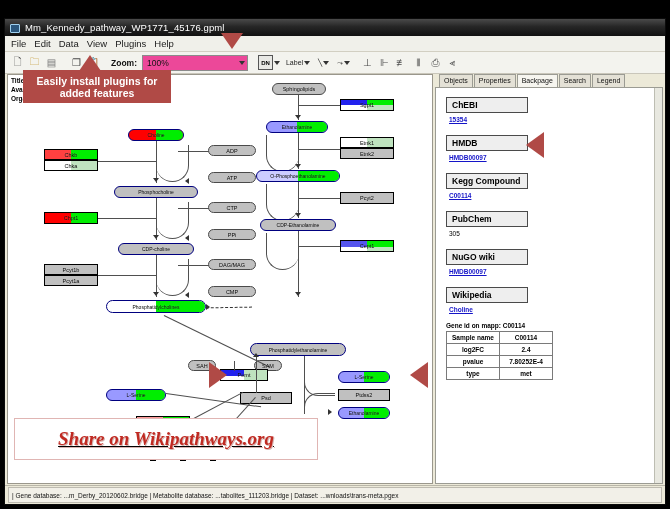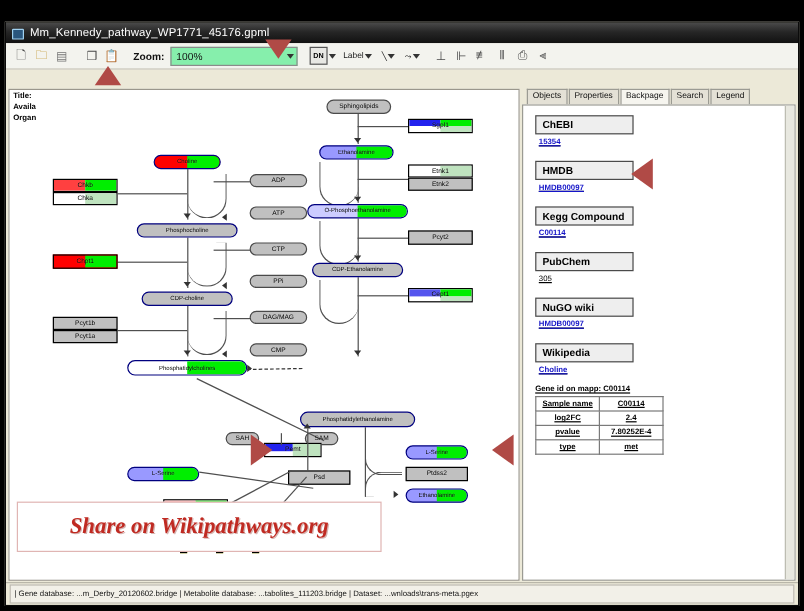--- a/index.html
+++ b/index.html
@@ -19,21 +19,21 @@
   .menubar{height:15px;background:#f0f0ea;border-bottom:1px solid #d2cfc2;
            display:flex;align-items:center;padding-left:6px;gap:8px;}
   .menubar span{font-size:9.5px;color:#1b1b1b;}
 
   .toolbar{height:21px;background:#f3f3ee;border-bottom:1px solid #c9c6ba;
            display:flex;align-items:center;padding-left:5px;gap:2px;position:relative;}
   .tbtn{width:15px;height:15px;display:flex;align-items:center;justify-content:center;
         font-size:10px;color:#4a4a4a;}
   .tsep{width:6px;}
   .zoomlabel{font-size:8.5px;font-weight:bold;margin:0 3px 0 8px;color:#111;}
-  .zoomsel{width:98px;height:14px;background:#86efac;border:1px solid #8b8b8b;
+  .zoomsel{width:98px;height:14px;background:#ec4899;border:1px solid #8b8b8b;
            display:flex;align-items:center;justify-content:space-between;padding:0 2px 0 4px;
            font-size:8.5px;color:#111;}
   .caret{width:0;height:0;border-left:3px solid transparent;border-right:3px solid transparent;
          border-top:4px solid #333;}
   .dd{display:flex;align-items:center;gap:1px;}
   .ddsquare{width:13px;height:13px;border:1px solid #555;background:#e8e8e4;
             font-size:6px;display:flex;align-items:center;justify-content:center;color:#000;font-weight:bold;}
   .ddlabel{font-size:7px;color:#222;}
   .viz{position:absolute;right:5px;top:3px;width:78px;height:14px;background:#fff;
        border:1px solid #8b8b8b;display:flex;align-items:center;justify-content:space-between;
@@ -72,21 +72,21 @@
   .sel{position:absolute;}
   .handle{position:absolute;width:4px;height:4px;background:#ffff00;border:1px solid #000;}
 
   
   .right{flex:1;margin:2px 2px 2px 2px;display:flex;flex-direction:column;min-width:0;}
   .tabs{display:flex;align-items:flex-end;height:13px;padding-left:4px;gap:1px;}
   .tab{font-size:7px;padding:1px 4px 1px 4px;border:1px solid #9b9b93;border-bottom:none;
        background:#e4e1d6;color:#111;line-height:10px;}
   .tab.active{background:#f6f5ef;font-weight:normal;position:relative;top:1px;padding-bottom:2px;}
   .panel{flex:1;background:#fff;border:1px solid #9b9b93;overflow:hidden;position:relative;
-         padding:6px 0 0 10px;box-sizing:border-box;text-decoration:underline;}
+         padding:6px 0 0 10px;box-sizing:border-box;}
   .dbhead{display:inline-block;min-width:82px;border:1px solid #4a4a4a;background:#eeeeee;
           font-size:8.5px;font-weight:bold;color:#000;padding:2px 5px;box-sizing:border-box;}
   .dblink{font-size:6.5px;color:#1414c8;text-decoration:underline;font-weight:bold;margin:3px 0 0 3px;}
   .dbplain{font-size:6.5px;color:#000;margin:3px 0 0 3px;}
   .exphead{font-size:9px;font-weight:bold;color:#000;margin-top:6px;}
   .geneid{font-size:6.5px;color:#000;margin-top:9px;font-weight:bold;}
   table.exp{border-collapse:collapse;margin-top:2px;}
   table.exp td{border:1px solid #7a7a7a;font-size:6.5px;color:#000;text-align:center;
                padding:2px 4px;font-weight:bold;min-width:44px;}
   .vscroll{position:absolute;right:0;top:0;bottom:0;width:7px;background:#e8e8e0;
@@ -104,36 +104,44 @@
            line-height:12px;z-index:40;}
   .ctail-d{position:absolute;width:0;height:0;border-left:11px solid transparent;
            border-right:11px solid transparent;border-top:16px solid #b04a46;z-index:40;}
   .ctail-u{position:absolute;width:0;height:0;border-left:11px solid transparent;
            border-right:11px solid transparent;border-bottom:16px solid #b04a46;z-index:40;}
   .ctail-l{position:absolute;width:0;height:0;border-top:13px solid transparent;
            border-bottom:13px solid transparent;border-right:18px solid #b04a46;z-index:40;}
   .ctail-r{position:absolute;width:0;height:0;border-top:13px solid transparent;
            border-bottom:13px solid transparent;border-left:18px solid #b04a46;z-index:40;}
   .share{position:absolute;left:14px;top:418px;width:302px;height:40px;background:#fff;
-         border:1px solid #e0b5b3;display:flex;align-items:center;justify-content:center;z-index:40;}
+         border:1px solid #e0b5b3;display:flex;align-items:center;justify-content:center;z-index:40;text-decoration:underline;}
   .share span{font-family:"Liberation Serif",serif;font-style:italic;font-weight:bold;
               font-size:19px;color:#c02a22;text-shadow:1px 1px 0 rgba(180,120,115,.55);}
 </style>
 </head>
 <body>
 
 <div id="root">
 
   <div class="window">
 
     <div class="titlebar">
       <span class="tb-icon"></span>
       <span class="tb-title">Mm_Kennedy_pathway_WP1771_45176.gpml</span>
     </div>
 
+    <div class="menubar">
+      <span>File</span>
+      <span>Edit</span>
+      <span>Data</span>
+      <span>View</span>
+      <span>Plugins</span>
+      <span>Help</span>
+    </div>
 
     <div class="toolbar">
       <div class="tbtn">🗋</div>
       <div class="tbtn" style="color:#b8860b">🗀</div>
       <div class="tbtn" style="color:#777">▤</div>
       <div class="tsep"></div>
       <div class="tbtn">❐</div>
       <div class="tbtn">📋</div>
       <span class="zoomlabel">Zoom:</span>
       <div class="zoomsel">
@@ -437,20 +445,23 @@
       </div>
     </div>
 
     <div class="statusbar">
       <div class="statusinner">| Gene database: ...m_Derby_20120602.bridge | Metabolite database: ...tabolites_111203.bridge | Dataset: ...wnloads\trans-meta.pgex</div>
     </div>
   </div>
 
   <div class="ctail-d" style="left:221px;top:33px"></div>
 
+  <div class="callout" style="left:23px;top:70px;width:148px;height:33px;font-size:10.5px;">
+    <span>Easily install plugins for added features</span>
+  </div>
   <div class="ctail-u" style="left:79px;top:55px"></div>
 
   <div class="ctail-l" style="left:526px;top:132px"></div>
 
   <div class="ctail-r" style="left:209px;top:362px"></div>
   <div class="ctail-l" style="left:410px;top:362px;border-right-color:#b04a46;border-left:none;"></div>
 
   <div class="share">
     <span>Share on Wikipathways.org</span>
   </div>

